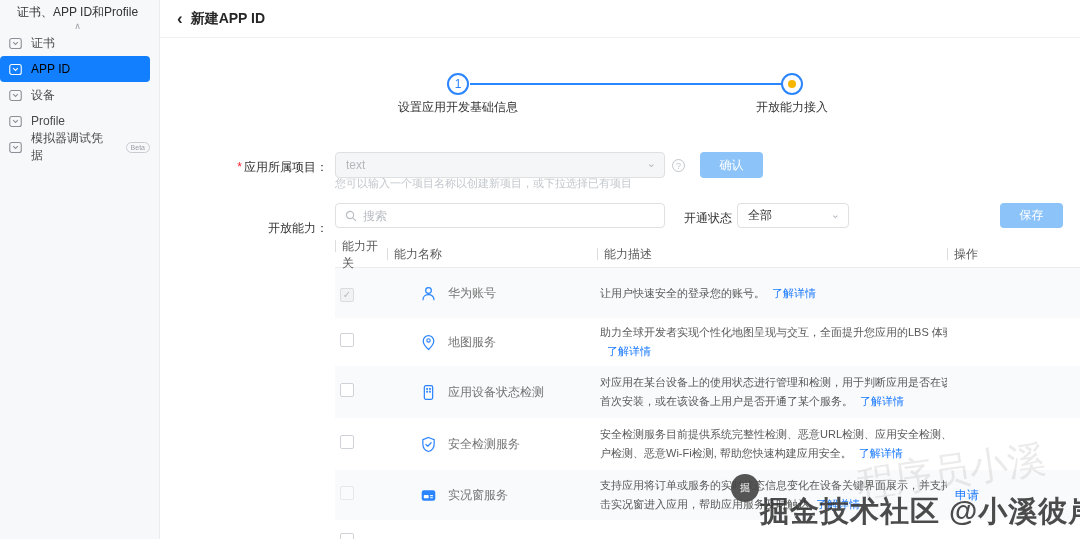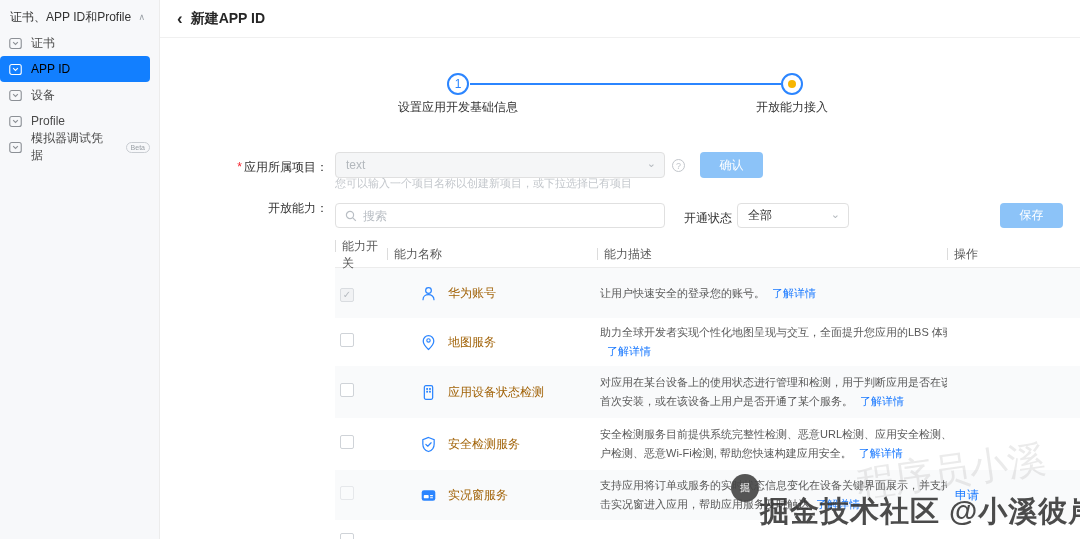--- a/index.html
+++ b/index.html
@@ -2,21 +2,21 @@
 <html><head>
 <meta charset="utf-8">
 <style>
   * { margin:0; padding:0; box-sizing:border-box; }
   html,body { width:1080px; height:539px; }
   body { font-family:"Liberation Sans","DejaVu Sans",sans-serif; background:#fff; position:relative; overflow:hidden; color:#333; }
   #stage { position:absolute; inset:0; width:1080px; height:539px; overflow:hidden; background:#fff; }
 
   
   .sidebar { position:absolute; left:0; top:0; width:160px; height:539px; background:#f7f8fa; border-right:1px solid #ececec; padding-top:4px; }
-  .sidebar-header { height:26px; display:flex; align-items:center; justify-content:space-between; padding:0 14px 0 10px; font-size:12px; color:#333; }
+  .sidebar-header { height:26px; display:flex; align-items:center; justify-content:space-between; padding:0 14px 0 10px; font-size:12px; color:#333;flex-direction:column; }
   .sidebar-header .collapse { color:#9aa0a6; font-size:9px; cursor:pointer; }
   .side-item { height:26px; display:flex; align-items:center; gap:9px; padding-left:9px; font-size:12px; color:#4a4a4a; margin:0 9px 0 0; border-radius:4px; cursor:pointer; }
   .side-item .s-icon { display:inline-flex; color:#8c9096; }
   .side-item.selected { background:#127fff; color:#000000; }
   .side-item.selected .s-icon { color:#fff; }
   .beta-badge { font-size:7px; color:#9aa0a6; border:1px solid #c9cdd2; border-radius:7px; padding:0 4px; line-height:9px; height:11px; display:inline-flex; align-items:center; margin-left:2px; }
 
   
   .topbar { position:absolute; left:160px; top:0; width:920px; height:38px; background:#fff; border-bottom:1px solid #f0f0f0; display:flex; align-items:center; }
   .back-arrow { font-size:17px; color:#262626; margin-left:17px; line-height:1; cursor:pointer; font-weight:bold; }
@@ -27,21 +27,21 @@
   .step-1 { left:447px; } .step-2 { left:781px; }
   .step-num { color:#2b85ff; font-size:12px; }
   .step-dot { width:8px; height:8px; border-radius:50%; background:#f7b500; }
   .step-line { position:absolute; left:470px; top:83px; width:311px; height:2px; background:#2b85ff; }
   .step-label { position:absolute; top:99px; font-size:12px; color:#333; transform:translateX(-50%); white-space:nowrap; }
   .step-label.l1 { left:458px; } .step-label.l2 { left:792px; }
 
   
   .form-label { position:absolute; left:160px; width:168px; text-align:right; font-size:12px; color:#333; white-space:nowrap; }
   .req { color:#f5222d; margin-right:2px; }
-  .lbl-project { top:159px; } .lbl-ability { top:200px; }
+  .lbl-project { top:159px; } .lbl-ability { top:220px; }
   .proj-select { position:absolute; left:335px; top:152px; width:330px; height:26px; background:#f5f6f7; border:1px solid #e0e0e0; border-radius:4px; }
   .proj-select input { width:100%; height:100%; border:none; outline:none; background:transparent; font-size:12px; padding:0 24px 0 10px; color:#333; font-family:inherit; }
   .proj-select input::placeholder { color:#b3b8bd; }
   .sel-chev { position:absolute; right:8px; top:4px; color:#b3b8bd; font-size:11px; pointer-events:none; }
   .help-circle { position:absolute; left:672px; top:159px; width:13px; height:13px; border:1px solid #c2c6cb; border-radius:50%; color:#c2c6cb; font-size:9px; display:flex; align-items:center; justify-content:center; cursor:pointer; }
   .btn-blue { position:absolute; background:#8cc3f8; color:#fff; font-size:12px; border:none; border-radius:4px; cursor:pointer; font-family:inherit; }
   .btn-confirm { left:700px; top:152px; width:63px; height:26px; }
   .btn-save { left:1000px; top:203px; width:63px; height:25px; }
   .form-hint { position:absolute; left:335px; top:176px; font-size:11px; color:#c3c7cc; white-space:nowrap;text-align:center; }
   .search-box { position:absolute; left:335px; top:203px; width:330px; height:25px; border:1px solid #e0e0e0; border-radius:4px; background:#fff; display:flex; align-items:center; }
@@ -57,21 +57,21 @@
   .t-head { display:flex; height:26px; align-items:center; border-bottom:1px solid #ececec; font-size:12px; color:#595959; }
   .t-head .cell { position:relative; padding-left:7px; }
   .t-head .cell::before { content:""; position:absolute; left:0; top:2px; width:1px; height:12px; background:#dcdcdc; }
   .col-switch { width:52px; flex:none; }
   .col-name { width:210px; flex:none; }
   .col-desc { width:350px; flex:none; overflow:hidden; }
   .col-action { width:133px; flex:none; }
   .t-row { display:flex; align-items:center; }
   .t-row.alt { background:#f9fafb; }
   .t-row .col-switch { padding-left:5px; }
-  .t-row .col-name { display:flex; align-items:center; gap:11px; padding-left:33px; font-size:12px; color:#a16207; }
+  .t-row .col-name { display:flex; align-items:center; gap:11px; padding-left:33px; font-size:12px; color:#737373; }
   .t-row .col-desc { font-size:11px; color:#595959; line-height:19px; padding-left:3px; }
   .desc-line { white-space:nowrap; }
   .learn-link { color:#1a79ff; cursor:pointer; margin-left:7px; white-space:nowrap; }
   .t-row .col-action { font-size:12px; padding-left:8px; }
   .apply-link { color:#1a79ff; cursor:pointer; }
   .checkbox { width:14px; height:14px; border:1px solid #cfd3d8; border-radius:2px; background:#fff; display:inline-flex; align-items:center; justify-content:center; font-size:10px; cursor:pointer; }
   .checkbox.checked-disabled { background:#f1f2f4; border-color:#d9dce0; color:#b4b9bf; cursor:default; }
   .checkbox.disabled-unchecked { background:#fafbfc; border-color:#e6e8eb; cursor:default; }
   .row-icon { display:inline-flex; }
 

